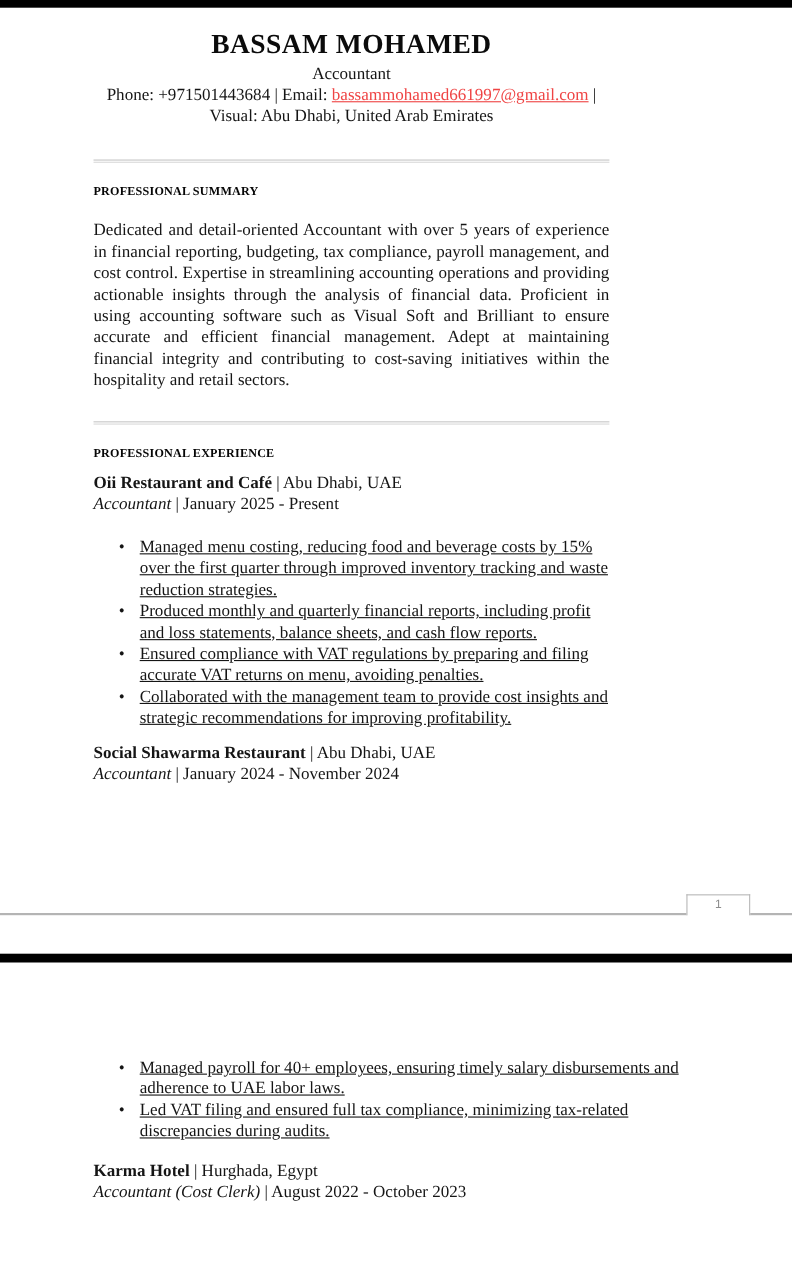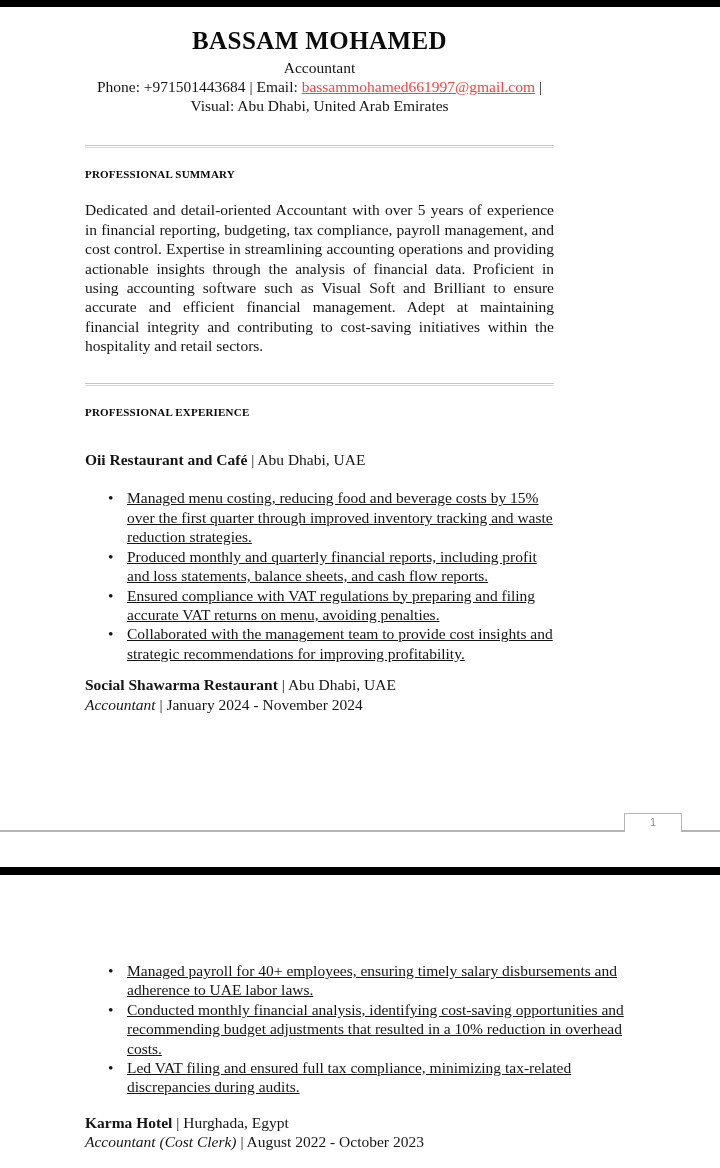--- a/index.html
+++ b/index.html
@@ -20,21 +20,21 @@
   .doc-role { line-height:19px; margin-top:2px; }
   .contact-line { line-height:19px; }
   a.email { color:#ef4444; text-decoration:underline; cursor:pointer; }
 
   hr.divider { border:none; height:3px; border-top:1.5px solid #c5c5c5; border-bottom:1px solid #d9d9d9; background:transparent; margin-top:30px; }
   hr.divider2 { margin-top:27px; }
 
   .sec-heading { font-size:11px; font-weight:700; letter-spacing:0.2px; margin-top:17px; color:#070707; }
   .summary-text { margin-top:16px; text-align:justify; }
 
-  .job-header { margin-top:28px; }
+  .job-header { margin-top:8px; }
   .job-header.second { margin-top:12px; }
   .job-header.page2 { margin-top:16px; }
   .b { font-weight:700; }
   .i { font-style:italic; }
 
   ul.bullets { list-style:none; margin-top:19px;text-decoration:underline; }
   ul.bullets.job2 { margin-top:17px; }
   ul.bullets.nogap { margin-top:0; }
   ul.bullets li { position:relative; padding-left:42px; }
   ul.bullets li::before { content:"\2022"; position:absolute; left:23px; top:0; }
@@ -68,20 +68,21 @@
 
     <div class="sec-heading">PROFESSIONAL SUMMARY</div>
     <div class="summary-text">Dedicated and detail-oriented Accountant with over 5 years of experience in financial reporting, budgeting, tax compliance, payroll management, and cost control. Expertise in streamlining accounting operations and providing actionable insights through the analysis of financial data. Proficient in using accounting software such as Visual Soft and Brilliant to ensure accurate and efficient financial management. Adept at maintaining financial integrity and contributing to cost-saving initiatives within the hospitality and retail sectors.</div>
 
     <hr class="divider divider2">
 
     <div class="sec-heading">PROFESSIONAL EXPERIENCE</div>
 
     <div class="job-header">
       <div><span class="b">Oii Restaurant and Café</span><span> | Abu Dhabi, UAE</span></div>
+      <div><span class="i">Accountant</span><span> | January 2025 - Present</span></div>
     </div>
 
     <ul class="bullets">
       <li>Managed menu costing, reducing food and beverage costs by 15% over the first quarter through improved inventory tracking and waste reduction strategies.</li>
       <li>Produced monthly and quarterly financial reports, including profit and loss statements, balance sheets, and cash flow reports.</li>
       <li>Ensured compliance with VAT regulations by preparing and filing accurate VAT returns on menu, avoiding penalties.</li>
       <li>Collaborated with the management team to provide cost insights and strategic recommendations for improving profitability.</li>
     </ul>
 
     <div class="job-header second">
@@ -97,21 +98,20 @@
 <div class="page-edge-right"></div>
 <div class="page-tab">1</div>
 
 <div class="sepbar"></div>
 
 <div class="page2block">
   <div class="content">
 
     <ul class="bullets nogap">
       <li>Managed payroll for 40+ employees, ensuring timely salary disbursements and adherence to UAE labor laws.</li>
-      <li>Conducted monthly financial analysis, identifying cost-saving opportunities and recommending budget adjustments that resulted in a 10% reduction in overhead costs.</li>
       <li>Led VAT filing and ensured full tax compliance, minimizing tax-related discrepancies during audits.</li>
     </ul>
 
     <div class="job-header page2">
       <div><span class="b">Karma Hotel</span><span> | Hurghada, Egypt</span></div>
       <div><span class="i">Accountant (Cost Clerk)</span><span> | August 2022 - October 2023</span></div>
     </div>
 
   </div>
 </div>

